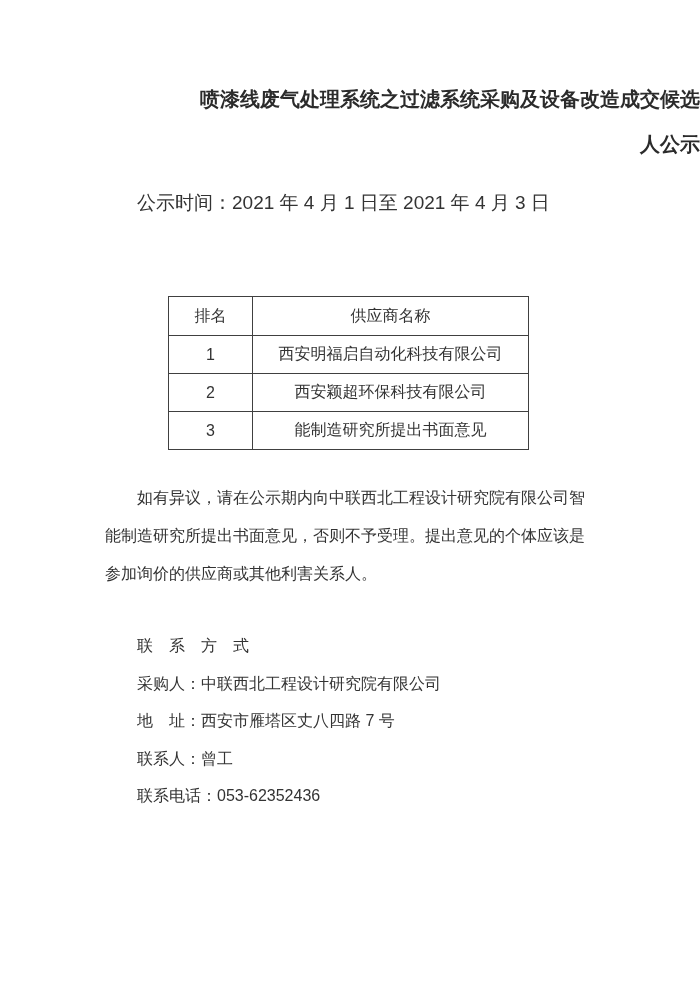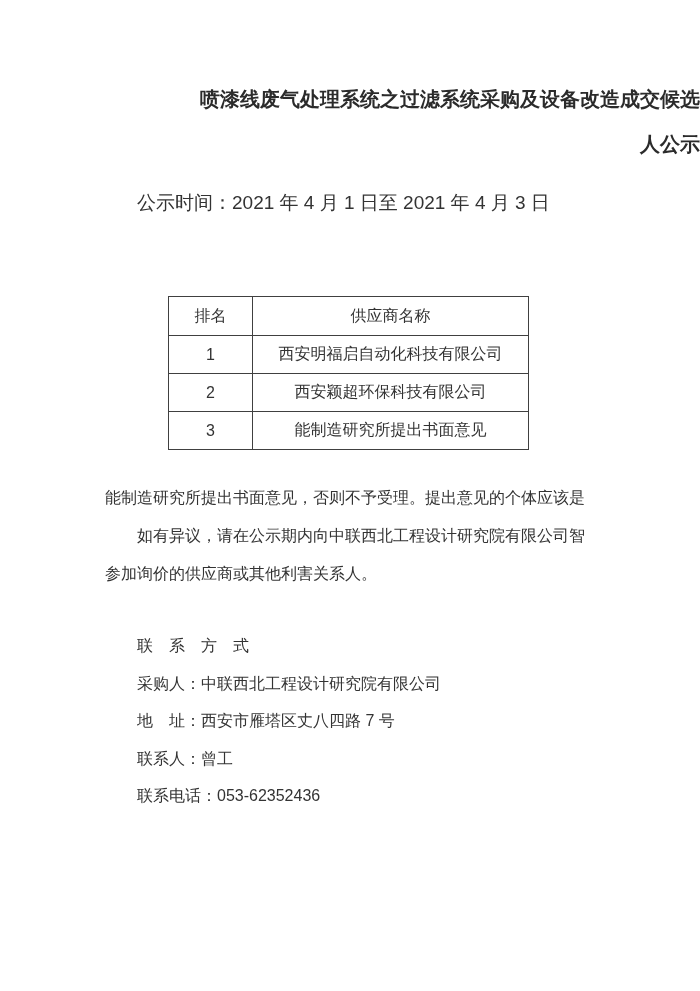--- a/index.html
+++ b/index.html
@@ -118,22 +118,22 @@
         <td>西安颖超环保科技有限公司</td>
       </tr>
       <tr>
         <td>3</td>
         <td>能制造研究所提出书面意见</td>
       </tr>
     </tbody>
   </table>
 
   <div class="objection">
+    <div class="obj-line indent">如有异议，请在公示期内向中联西北工程设计研究院有限公司智</div>
     <div class="obj-line">能制造研究所提出书面意见，否则不予受理。提出意见的个体应该是</div>
-    <div class="obj-line indent">如有异议，请在公示期内向中联西北工程设计研究院有限公司智</div>
     <div class="obj-line">参加询价的供应商或其他利害关系人。</div>
   </div>
 
   <div class="contact">
     <div class="contact-line">联　系　方　式</div>
     <div class="contact-line">采购人：中联西北工程设计研究院有限公司</div>
     <div class="contact-line">地　址：西安市雁塔区丈八四路 7 号</div>
     <div class="contact-line">联系人：曾工</div>
     <div class="contact-line">联系电话：053-62352436</div>
   </div>

